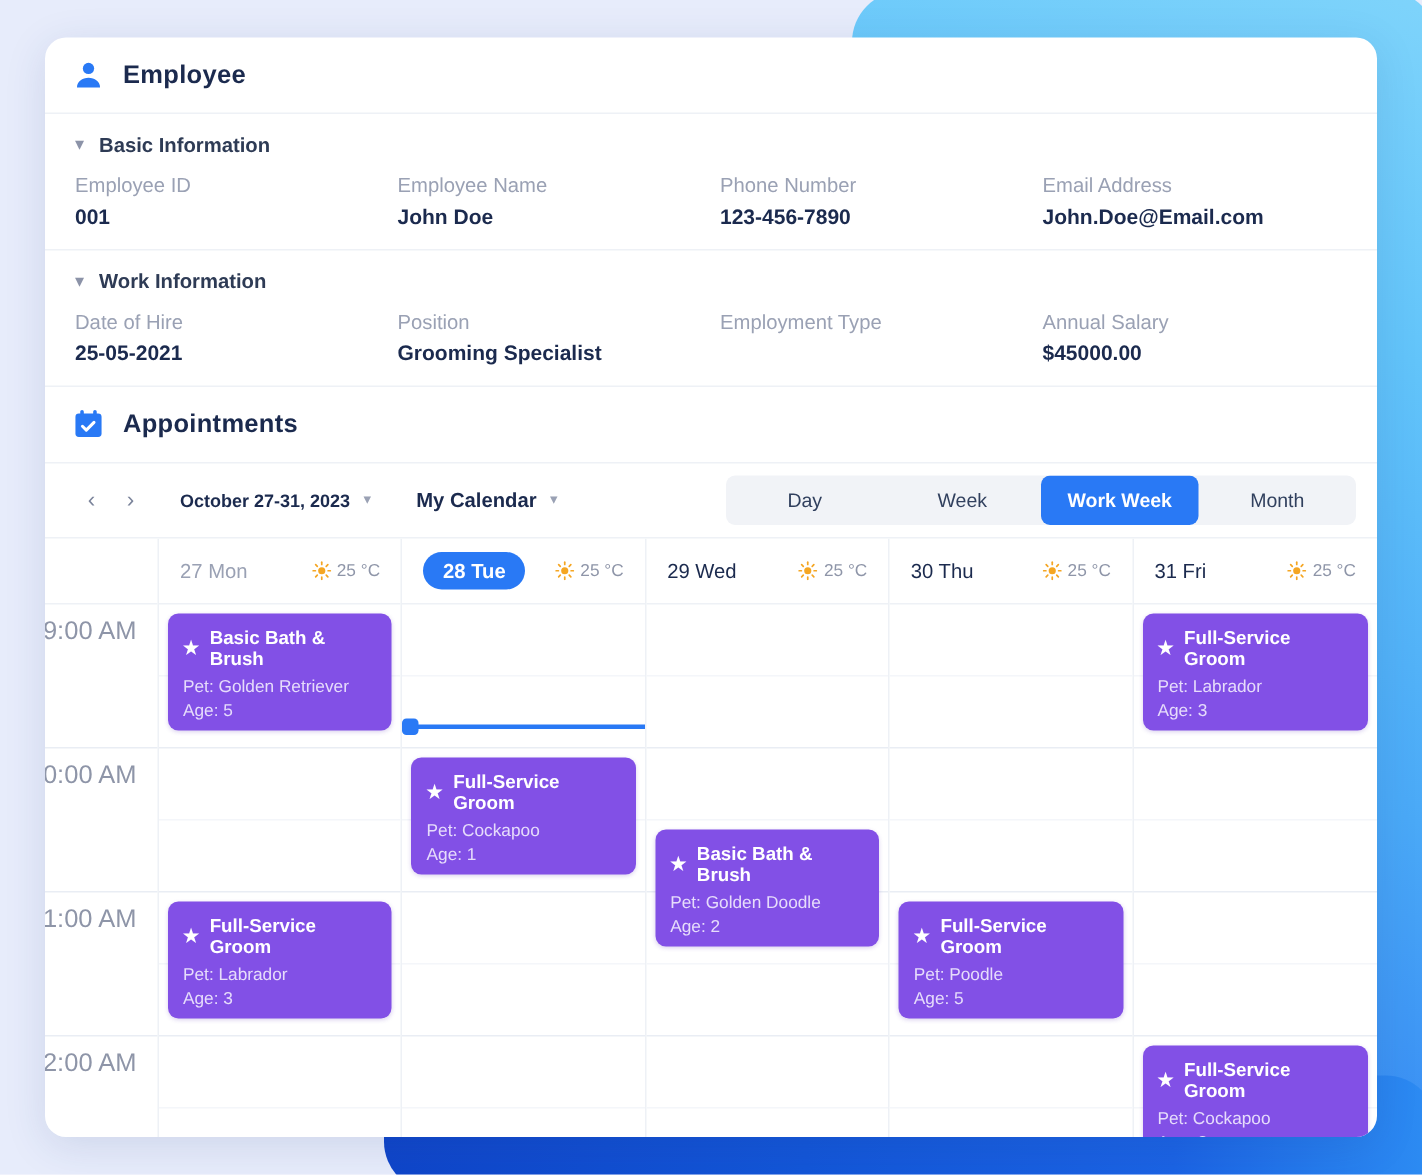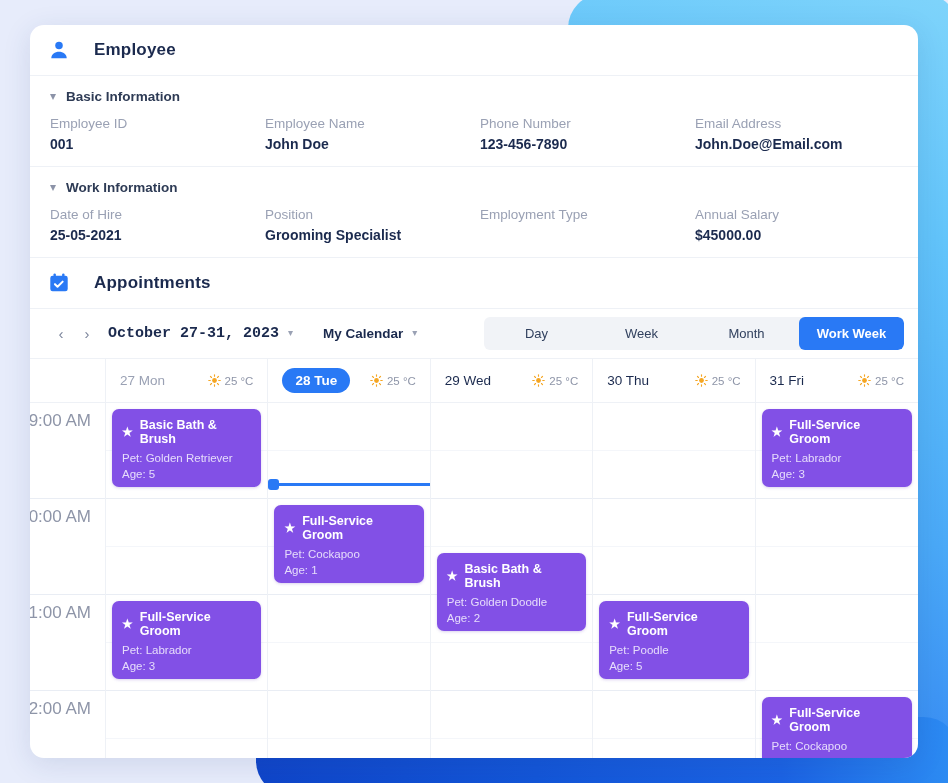--- a/index.html
+++ b/index.html
@@ -40,21 +40,21 @@
     background: #ffffff;
     border-radius: 14px;
     box-shadow: 0 6px 28px rgba(40,60,120,.13);
     overflow: hidden;
     display: flex;
     flex-direction: column;
   }
 
   
   .section-head {
-    display: flex; align-items: center; gap: 24px;
+    display: flex; align-items: center; gap: 12px;
     padding: 14px 18px;
     border-bottom: 1px solid #eef1f6;
     flex: 0 0 auto;
   }
   .section-head .title {
     font-size: 17px; font-weight: bold; color: #1b2a4e;
     letter-spacing: .2px;
   }
   .hicon { width: 22px; height: 22px; display:block; }
 
@@ -90,23 +90,22 @@
     border-bottom: 1px solid #eef1f6;
     gap: 0;
     flex: 0 0 auto;
   }
   .navbtn {
     width: 26px; height: 26px; display:flex; align-items:center; justify-content:center;
     color: #7b849b; font-size: 15px; background: none; border: none; cursor: pointer;
     font-family: "Liberation Sans", sans-serif;
   }
   .date-range {
-    font-size: 15px; font-weight: bold; color: #1b2a4e;
-    margin-left: 8px;
-    font-family: Liberation Mono, monospace;
+    font-size: 12px; font-weight: bold; color: #1b2a4e;
+    margin-left: 20px;
   }
   .caret {
     display: inline-block; margin-left: 9px; color: #9aa1b4; font-size: 10px;
     transform: translateY(-1px);
   }
   .calsel {
     font-size: 13.5px; font-weight: bold; color: #1b2a4e; margin-left: 30px;
   }
   .viewtabs {
     margin-left: auto;
@@ -279,22 +278,22 @@
     <button class="navbtn">‹</button>
     <button class="navbtn">›</button>
     <span class="date-range">October 27-31, 2023</span>
     <span class="caret">▾</span>
     <span class="calsel">My Calendar</span>
     <span class="caret">▾</span>
 
     <div class="viewtabs">
       <button class="viewtab">Day</button>
       <button class="viewtab">Week</button>
+      <button class="viewtab active">Work Week</button>
       <button class="viewtab">Month</button>
-      <button class="viewtab active">Work Week</button>
     </div>
   </div>
 
   <div class="calwrap">
     <div class="calgrid">
 
       <div class="col timecol">
         <div class="dayhead"></div>
         <div class="slots">
           <div class="timecell">

